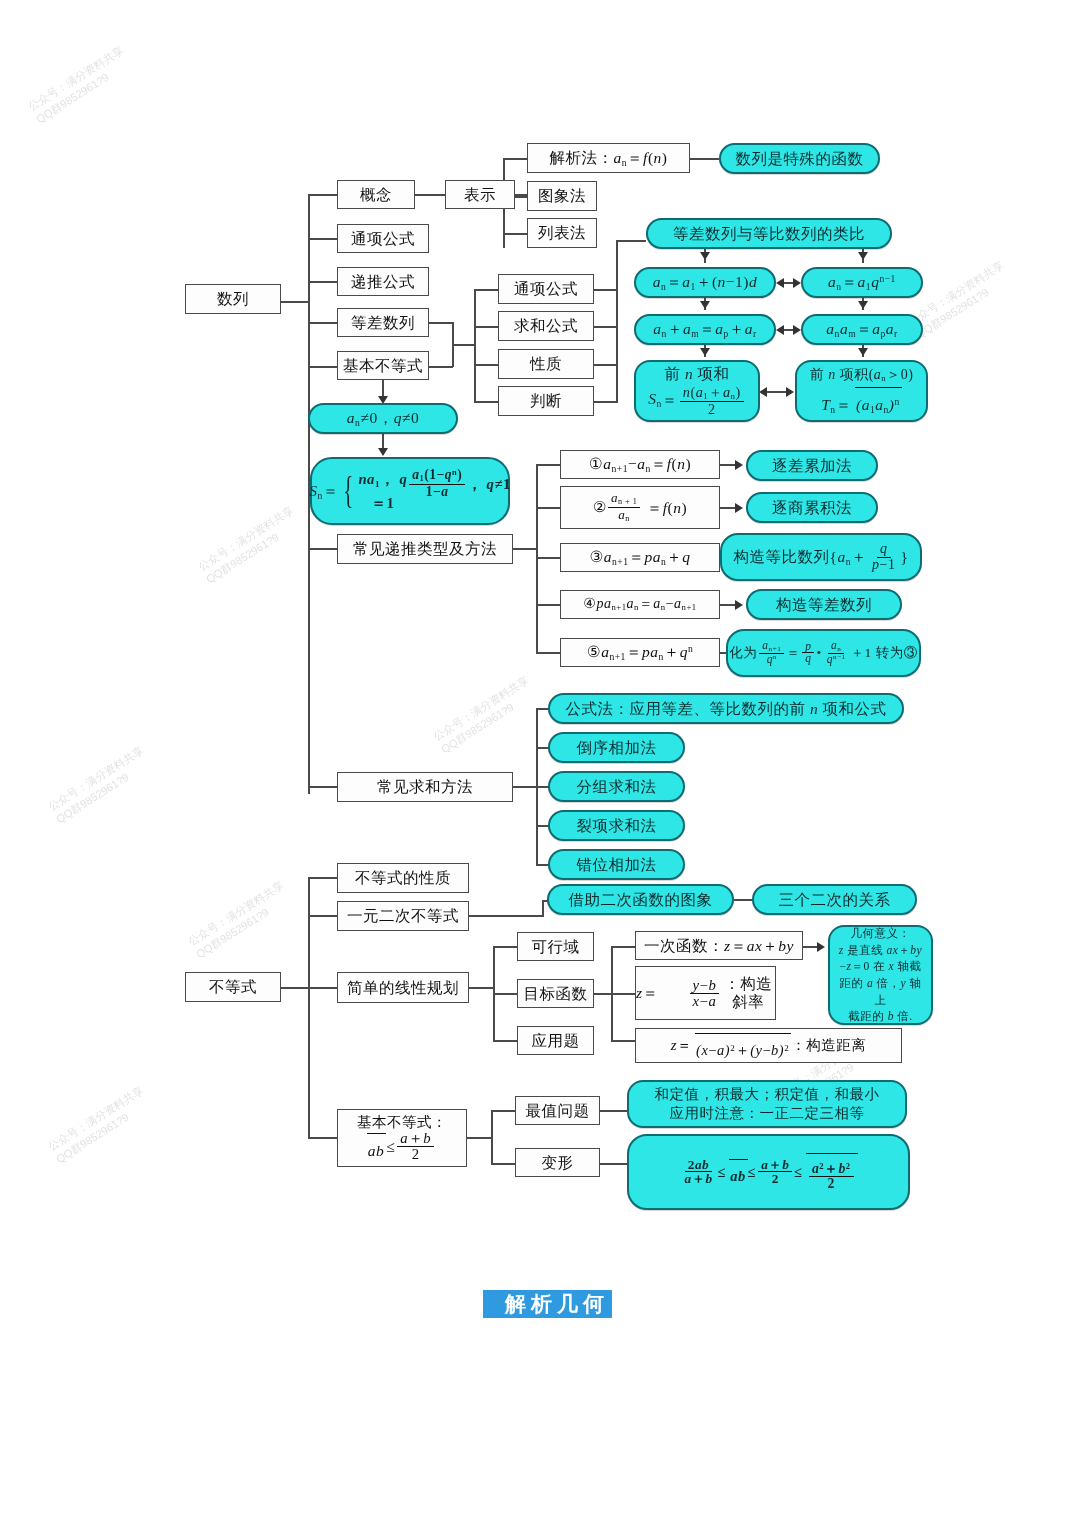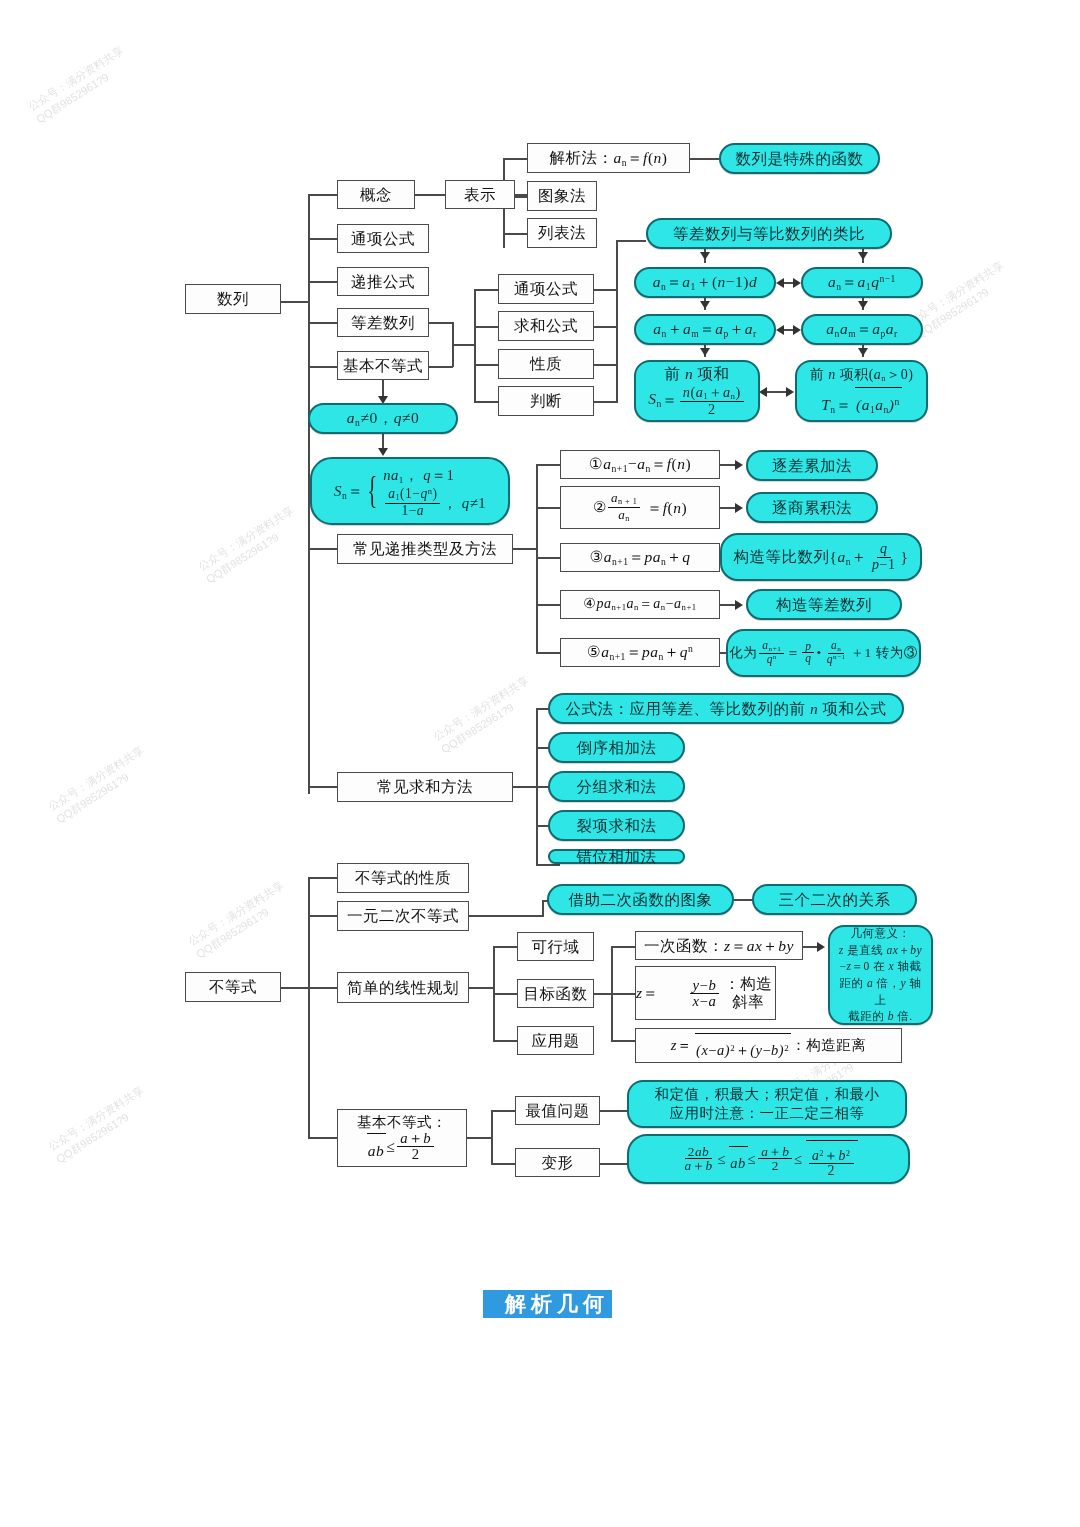--- a/index.html
+++ b/index.html
@@ -53,22 +53,22 @@
   .m{font-family:"Liberation Serif","DejaVu Serif",serif;font-style:italic;}
   .up{font-style:normal;}
   sub{font-size:.62em;font-style:normal;vertical-align:-.28em;}
   sup{font-size:.62em;font-style:normal;vertical-align:.5em;}
   .frac{display:inline-flex;flex-direction:column;align-items:center;vertical-align:middle;
         margin:0 2px;line-height:1.02;font-size:.92em;}
   .frac .num{border-bottom:1.4px solid #111;padding:0 3px;}
   .frac .den{padding:0 3px;}
   .brace{display:inline-flex;align-items:center;font-size:2.45em;line-height:.72;
          font-family:"Liberation Serif",serif;margin-right:1px;transform:scaleX(.55);}
-  .cases{display:inline-flex;flex-direction:column;align-items:flex-start;
-         line-height:1.5;font-size:.95em;}
+  .cases{display:inline-flex;flex-direction:row;align-items:flex-start;
+         line-height:1.5;font-size:.95em;font-weight:bold;}
   .radic{display:inline-block;border-top:1.4px solid #111;padding:8px 2px 0 1px;margin-left:-1px;}
 
   
   #footer-title{
     position:absolute;
     display:flex;align-items:center;justify-content:center;
     background:#2f9ae0;color:#ffffff;
     font-size:21px;letter-spacing:5px;font-weight:bold;
     z-index:5;
   }
@@ -340,21 +340,21 @@
   <div class="ln h" style="left:536px;top:786px;width:24px;"></div>
   <div class="ln h" style="left:536px;top:825px;width:24px;"></div>
   <div class="ln h" style="left:536px;top:864px;width:24px;"></div>
 
   <div class="node cyan" style="left:548px;top:693px;width:356px;height:31px;">
     <span>公式法：应用等差、等比数列的前 <span class="m">n</span> 项和公式</span>
   </div>
   <div class="node cyan" style="left:548px;top:732px;width:137px;height:31px;">倒序相加法</div>
   <div class="node cyan" style="left:548px;top:771px;width:137px;height:31px;">分组求和法</div>
   <div class="node cyan" style="left:548px;top:810px;width:137px;height:31px;">裂项求和法</div>
-  <div class="node cyan" style="left:548px;top:849px;width:137px;height:15px;">错位相加法</div>
+  <div class="node cyan" style="left:548px;top:849px;width:137px;height:31px;">错位相加法</div>
 
   <div class="node rect" style="left:185px;top:972px;width:96px;height:30px;">不等式</div>
   <div class="ln h" style="left:281px;top:987px;width:28px;"></div>
   <div class="ln v" style="left:308px;top:877px;height:260px;"></div>
   <div class="ln h" style="left:308px;top:877px;width:29px;"></div>
   <div class="ln h" style="left:308px;top:915px;width:29px;"></div>
   <div class="ln h" style="left:308px;top:987px;width:29px;"></div>
   <div class="ln h" style="left:308px;top:1137px;width:29px;"></div>
 
   <div class="node rect" style="left:337px;top:863px;width:132px;height:30px;">不等式的性质</div>
@@ -435,21 +435,21 @@
   <div class="node rect" style="left:515px;top:1148px;width:85px;height:29px;">变形</div>
 
   <div class="ln h" style="left:600px;top:1110px;width:28px;"></div>
   <div class="ln h" style="left:600px;top:1163px;width:28px;"></div>
 
   <div class="node cyan" style="left:627px;top:1080px;width:280px;height:48px;border-radius:16px;flex-direction:column;">
     <span style="font-size:14.5px;">和定值，积最大；积定值，和最小</span>
     <span style="font-size:14.5px;margin-top:2px;">应用时注意：一正二定三相等</span>
   </div>
 
-  <div class="node cyan" style="left:627px;top:1134px;width:283px;height:50px;border-radius:20px;">
+  <div class="node cyan" style="left:627px;top:1134px;width:283px;height:76px;border-radius:20px;font-weight:bold;">
     <span style="display:inline-flex;align-items:center;font-size:14.5px;">
       <span class="frac">
           <span class="num"><span class="up">2</span><span class="m">ab</span></span>
           <span class="den m">a<span class="up">＋</span>b</span>
         </span>
       <span>≤</span>&nbsp;
       <span class="radic"><span class="m">ab</span></span><span>≤</span>
       <span class="frac">
           <span class="num m">a<span class="up">＋</span>b</span>
           <span class="den up">2</span>

